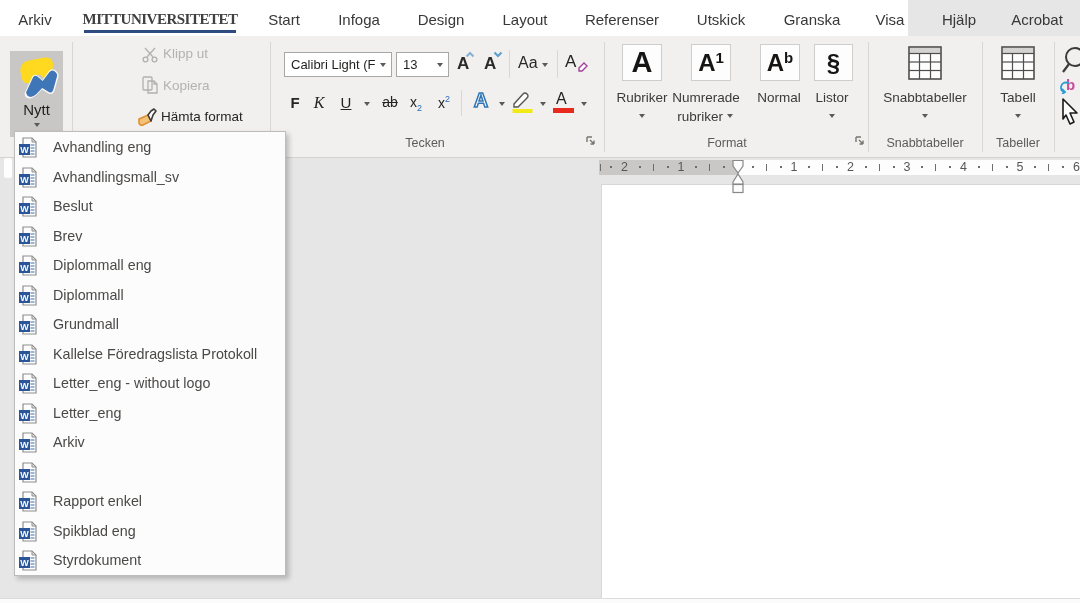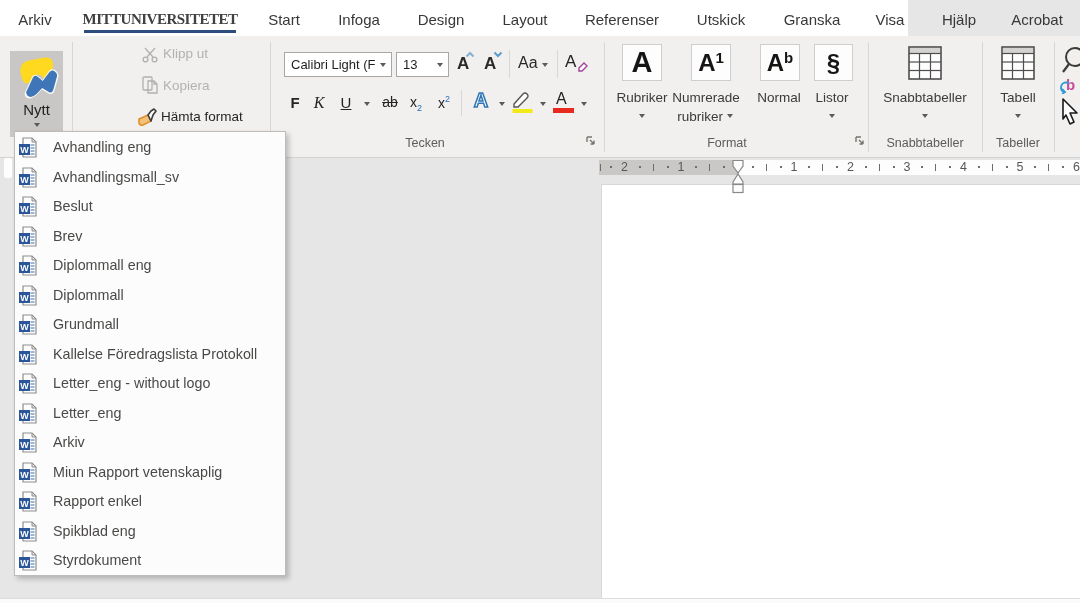--- a/index.html
+++ b/index.html
@@ -427,21 +427,20 @@
  <path d="M14 1 L14 5 L18 5 Z" fill="#e0dfde" stroke="#8f8e8d" stroke-width="1"></path>
  <g stroke="#4d7ab0" stroke-width="1.1">
   <line x1="12.5" y1="8" x2="16.5" y2="8"></line>
           <line x1="12.5" y1="11" x2="16.5" y2="11"></line>
   <line x1="12.5" y1="14" x2="16.5" y2="14"></line>
           <line x1="12.5" y1="17" x2="16.5" y2="17"></line>
  </g>
  <rect x="1" y="7" width="11" height="11" fill="#2a5699"></rect>
  <text x="6.5" y="15.5" font-size="9" font-weight="bold" fill="#fff" text-anchor="middle" font-family="Liberation Sans">W</text>
 </svg>
-      <span class="txt">Miun Rapport vetenskaplig</span>
     </div>
 <div class="mi" style="top:355.4px">
       <svg width="21" height="21" viewBox="0 0 21 21">
  <path d="M5 1 L14 1 L18 5 L18 20 L5 20 Z" fill="#fdfdfd" stroke="#8f8e8d" stroke-width="1.2"></path>
  <path d="M14 1 L14 5 L18 5 Z" fill="#e0dfde" stroke="#8f8e8d" stroke-width="1"></path>
  <g stroke="#4d7ab0" stroke-width="1.1">
   <line x1="12.5" y1="8" x2="16.5" y2="8"></line>
           <line x1="12.5" y1="11" x2="16.5" y2="11"></line>
   <line x1="12.5" y1="14" x2="16.5" y2="14"></line>
           <line x1="12.5" y1="17" x2="16.5" y2="17"></line>

